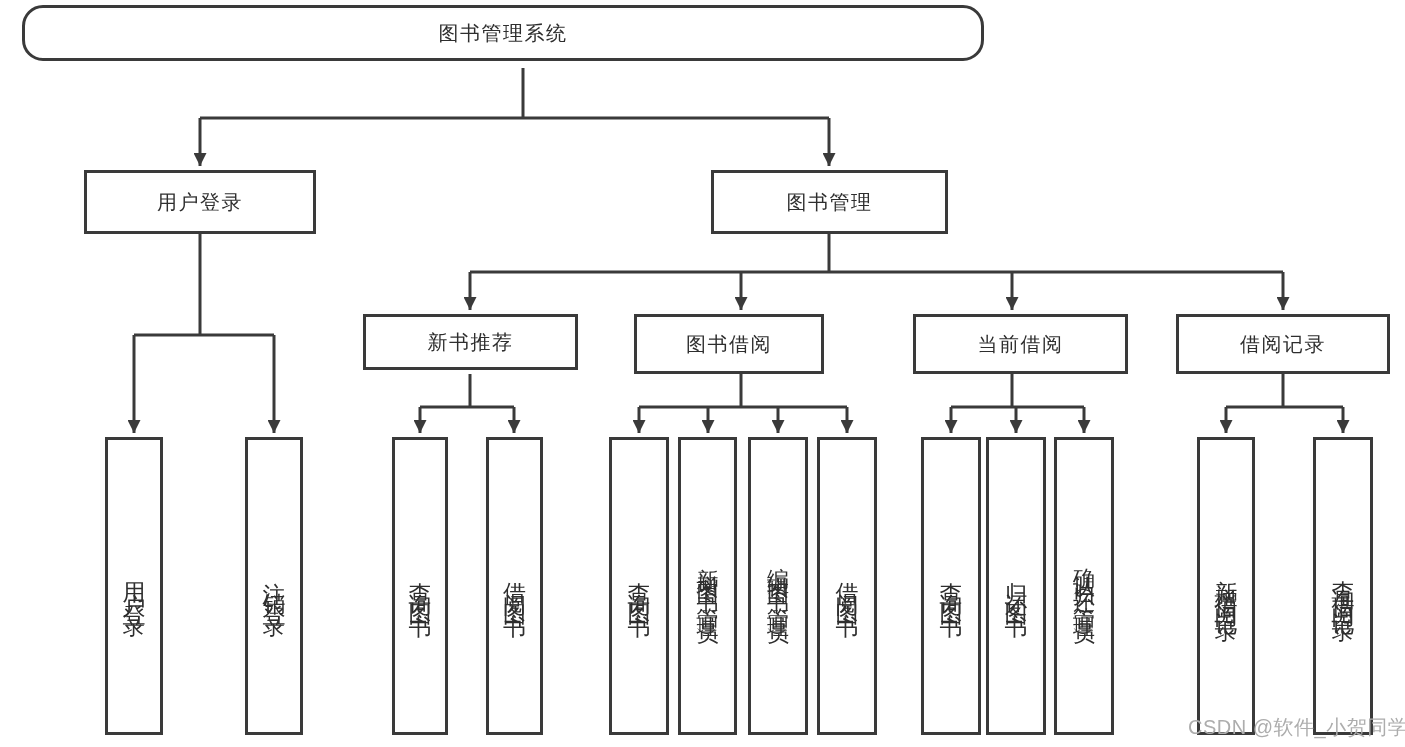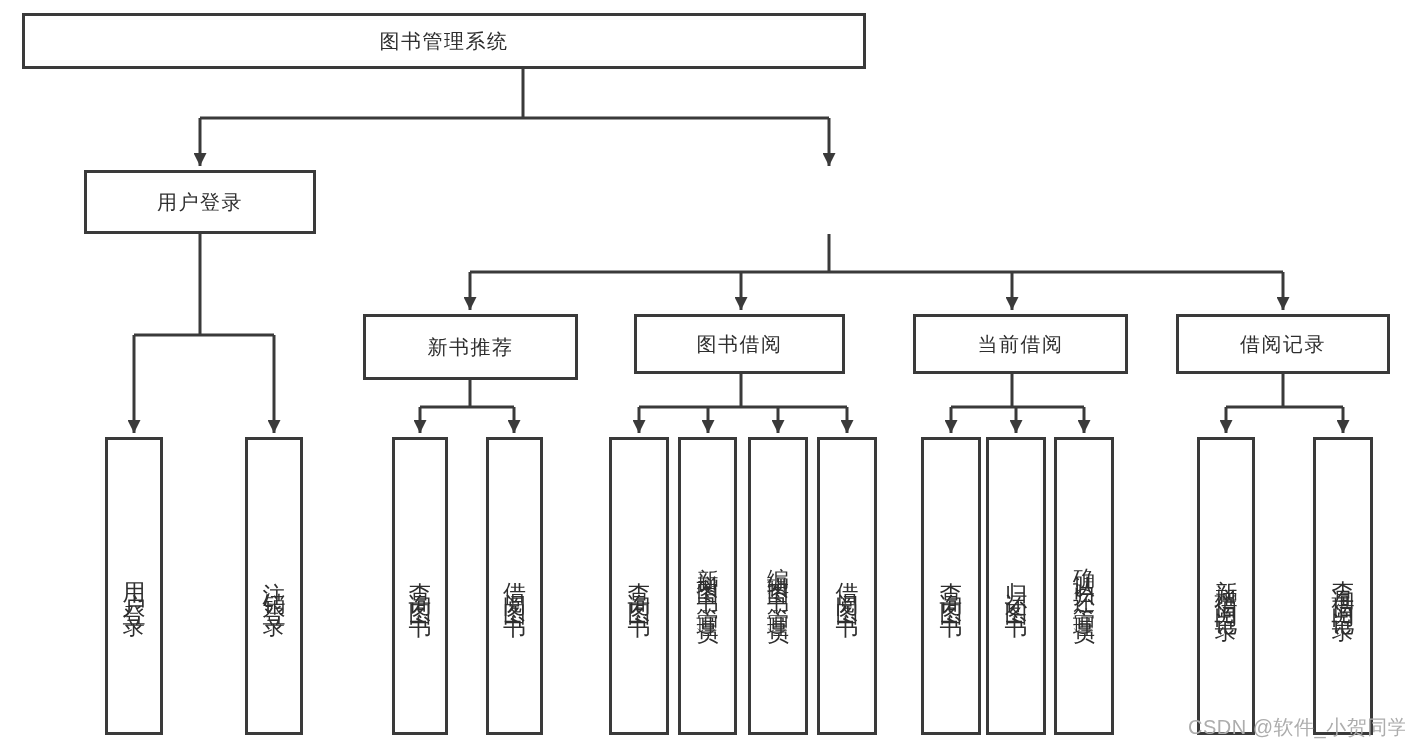--- a/index.html
+++ b/index.html
@@ -85,26 +85,27 @@
       <line x1="778" y1="407" x2="778" y2="433"></line>
       <line x1="847" y1="407" x2="847" y2="433"></line>
       <line x1="951" y1="407" x2="951" y2="433"></line>
       <line x1="1016" y1="407" x2="1016" y2="433"></line>
       <line x1="1084" y1="407" x2="1084" y2="433"></line>
       <line x1="1226" y1="407" x2="1226" y2="433"></line>
       <line x1="1343" y1="407" x2="1343" y2="433"></line>
     </g>
   </svg>
 
-  <div class="hbox root" style="left:22px;top:13px;width:844px;height:56px;">图书管理系统</div>
+  <div class="hbox root" style="left:22px;top:5px;width:962px;height:56px;border-radius:21px;">图书管理系统</div>
 
   <div class="hbox" style="left:84px;top:170px;width:232px;height:64px;">用户登录</div>
+  <div class="hbox" style="left:711px;top:170px;width:237px;height:64px;">图书管理</div>
 
-  <div class="hbox" style="left:363px;top:314px;width:215px;height:66px;">新书推荐</div>
-  <div class="hbox" style="left:634px;top:314px;width:211px;height:60px;">图书借阅</div>
+  <div class="hbox" style="left:363px;top:314px;width:215px;height:56px;">新书推荐</div>
+  <div class="hbox" style="left:634px;top:314px;width:190px;height:60px;">图书借阅</div>
   <div class="hbox" style="left:905px;top:314px;width:215px;height:60px;margin-left:8px;">当前借阅</div>
   <div class="hbox" style="left:1176px;top:314px;width:214px;height:60px;">借阅记录</div>
 
   <div class="vbox" style="left:105px;top:437px;width:58px;height:298px;">
     <span class="vlabel">用户登录</span>
   </div>
   <div class="vbox" style="left:245px;top:437px;width:58px;height:298px;">
     <span class="vlabel">注销登录</span>
   </div>
 

